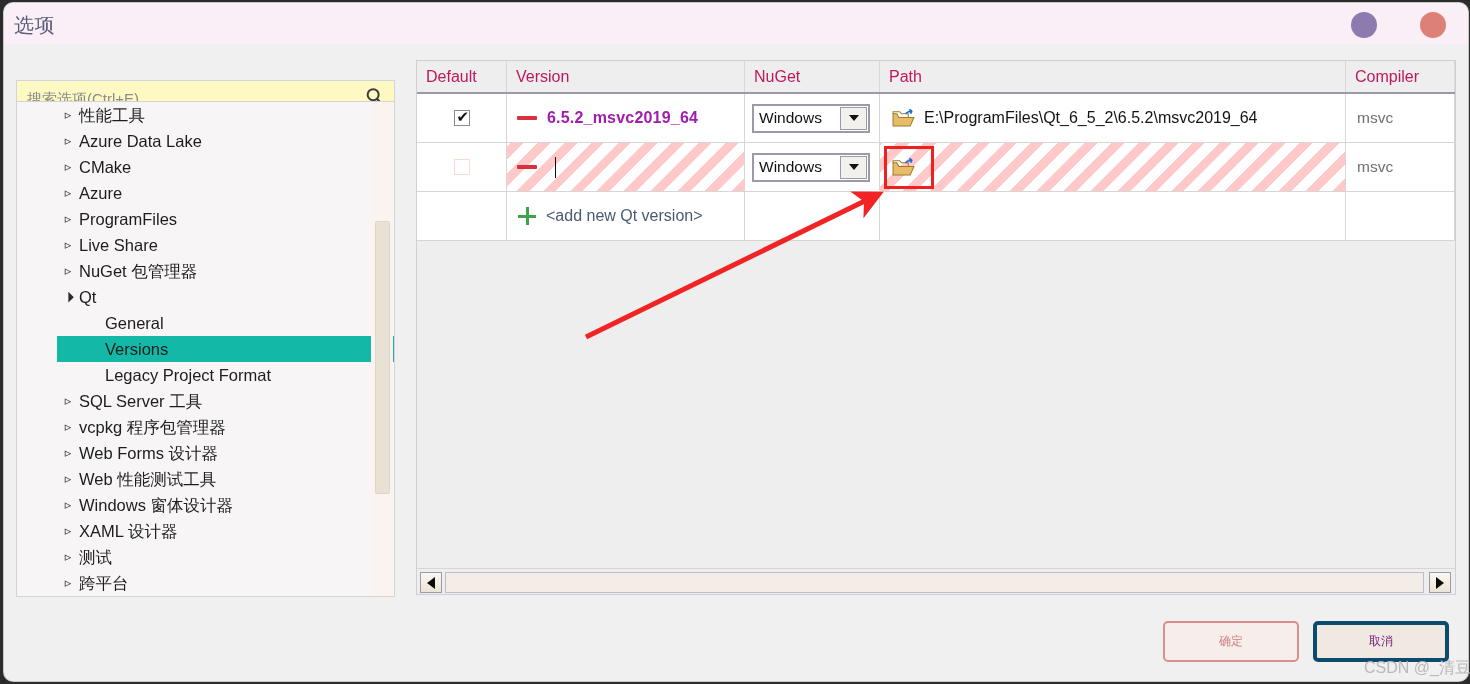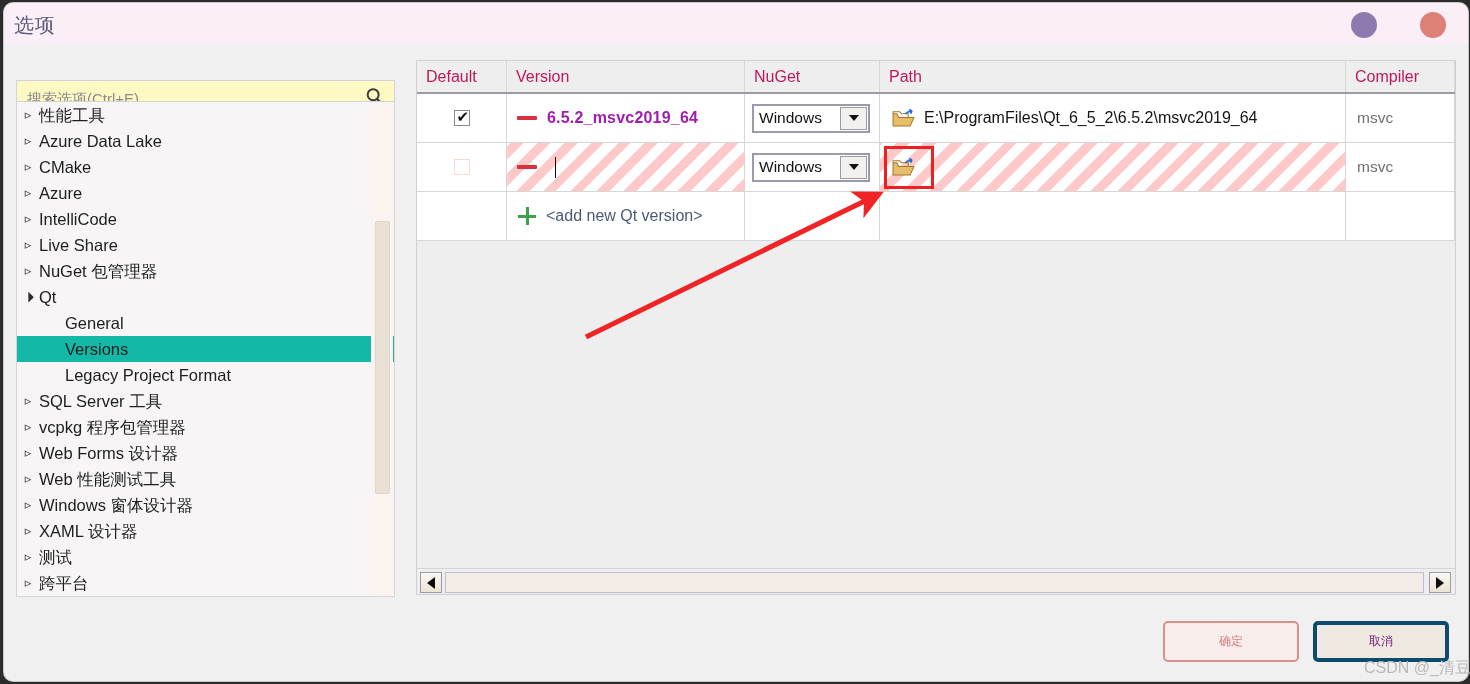--- a/index.html
+++ b/index.html
@@ -85,20 +85,21 @@
     overflow: hidden;
   }
   .tree-item {
     position: relative;
     height: 26px;
     line-height: 26px;
     font-size: 16.5px;
     color: #1d1d1d;
     white-space: nowrap;
     padding-left: 0;
+    margin-left: 40px;
   }
   .tree-item .tw {
     display: inline-block;
     width: 22px;
     text-align: center;
     font-size: 11px;
     color: #2b2b2b;
     vertical-align: top;
     line-height: 26px;
   }
@@ -379,21 +380,21 @@
         <line x1="14.3" y1="14.2" x2="20.5" y2="21" stroke="#3d3d3d" stroke-width="2.6" stroke-linecap="round"></line>
       </svg>
     </div>
 
     <div id="tree-panel">
       <div id="tree-list">
           <div class="tree-item"><span class="tw" style="font-size: 13px;">▹</span><span class="lbl">性能工具</span></div>
           <div class="tree-item"><span class="tw" style="font-size: 13px;">▹</span><span class="lbl">Azure Data Lake</span></div>
           <div class="tree-item"><span class="tw" style="font-size: 13px;">▹</span><span class="lbl">CMake</span></div>
           <div class="tree-item"><span class="tw" style="font-size: 13px;">▹</span><span class="lbl">Azure</span></div>
-          <div class="tree-item"><span class="tw" style="font-size: 13px;">▹</span><span class="lbl">IntelliCode</span></div>
+          <div class="tree-item"><span class="tw" style="font-size: 13px;">▹</span><span class="lbl">ProgramFiles</span></div>
           <div class="tree-item"><span class="tw" style="font-size: 13px;">▹</span><span class="lbl">Live Share</span></div>
           <div class="tree-item"><span class="tw" style="font-size: 13px;">▹</span><span class="lbl">NuGet 包管理器</span></div>
           <div class="tree-item"><span class="tw" style="font-size: 10px; transform: rotate(-45deg); display: inline-block;">◢</span><span class="lbl">Qt</span></div>
           <div class="tree-item child"><span class="lbl">General</span></div>
           <div class="tree-item child selected"><span class="lbl">Versions</span></div>
           <div class="tree-item child"><span class="lbl">Legacy Project Format</span></div>
           <div class="tree-item"><span class="tw" style="font-size: 13px;">▹</span><span class="lbl">SQL Server 工具</span></div>
           <div class="tree-item"><span class="tw" style="font-size: 13px;">▹</span><span class="lbl">vcpkg 程序包管理器</span></div>
           <div class="tree-item"><span class="tw" style="font-size: 13px;">▹</span><span class="lbl">Web Forms 设计器</span></div>
           <div class="tree-item"><span class="tw" style="font-size: 13px;">▹</span><span class="lbl">Web 性能测试工具</span></div>

